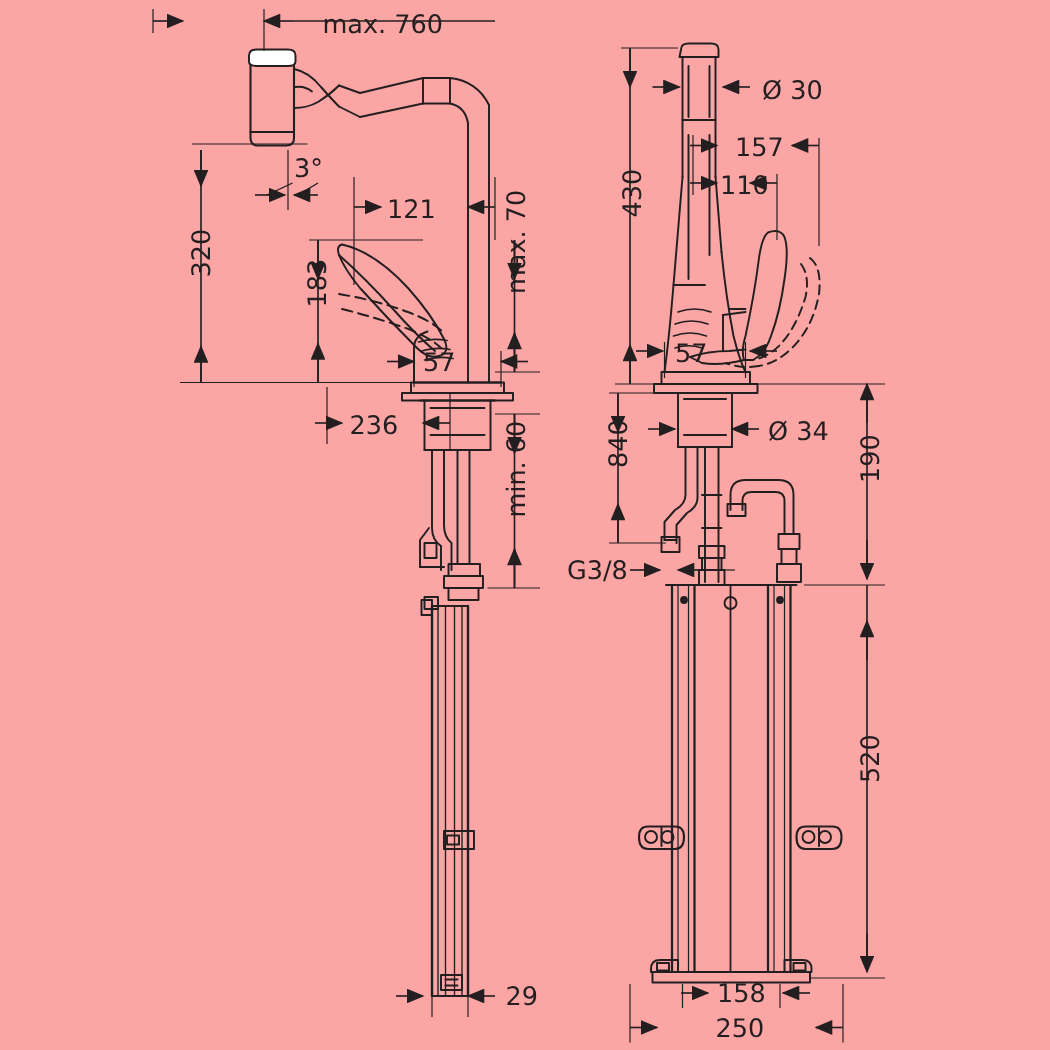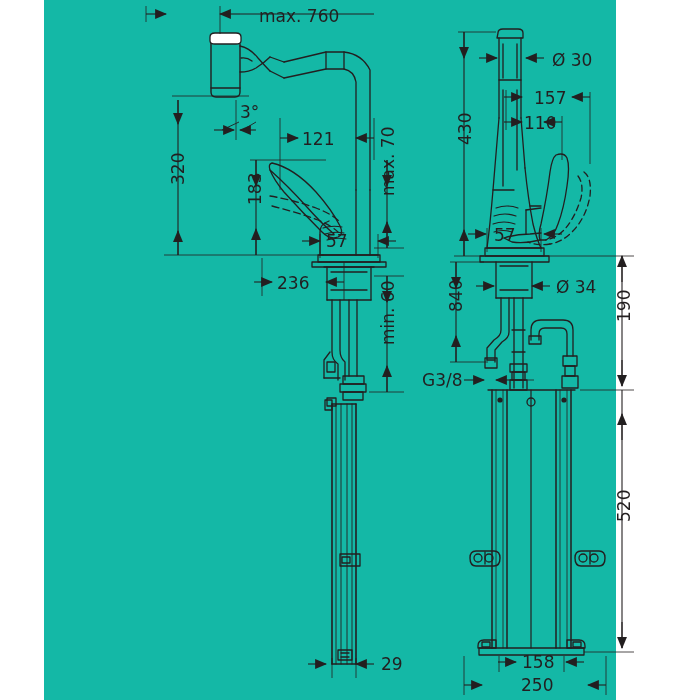--- a/index.html
+++ b/index.html
@@ -1,18 +1,18 @@
 <!DOCTYPE html>
 <html><head>
 <meta charset="utf-8">
 <style>
   html,body{margin:0;padding:0;background:#ffffff;}
   body{width:700px;height:700px;overflow:hidden;
        font-family:"DejaVu Sans","Liberation Sans",sans-serif;}
-  #sheet{position:relative;width:572px;height:700px;background:#14b8a6;margin-left:44px;}
+  #sheet{position:relative;width:700px;height:700px;background:#fca5a5;}
   svg{display:block;}
   .dimtxt{font-family:"DejaVu Sans","Liberation Sans",sans-serif;
           font-size:17px;fill:#231f20;}
 </style>
 </head>
 <body>
 
 <div id="sheet">
 <svg width="700" height="700" viewBox="0 0 700 700">
 

